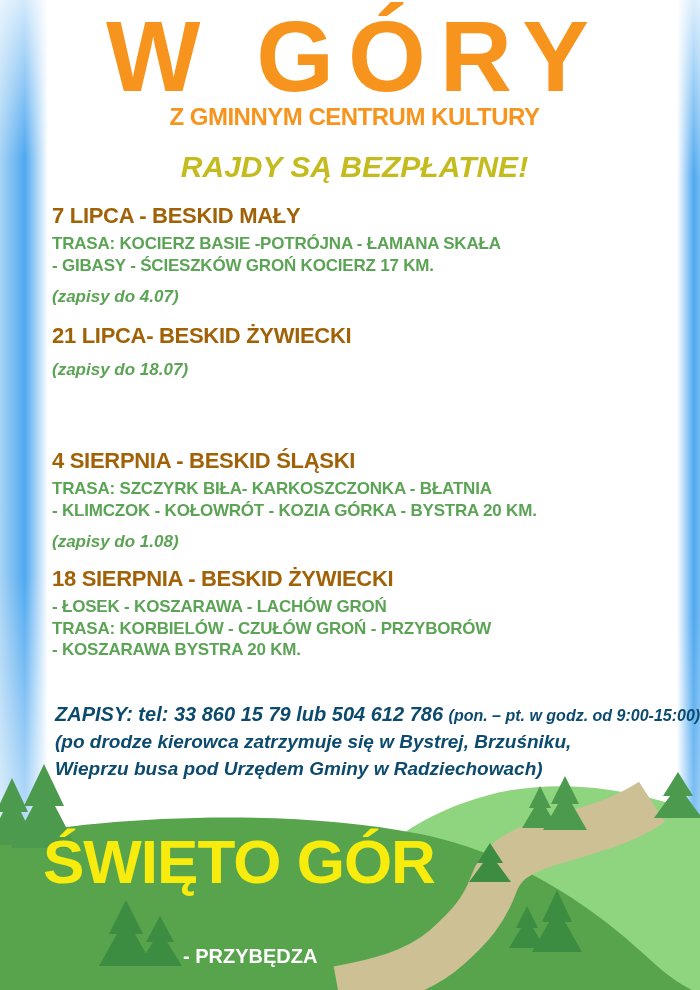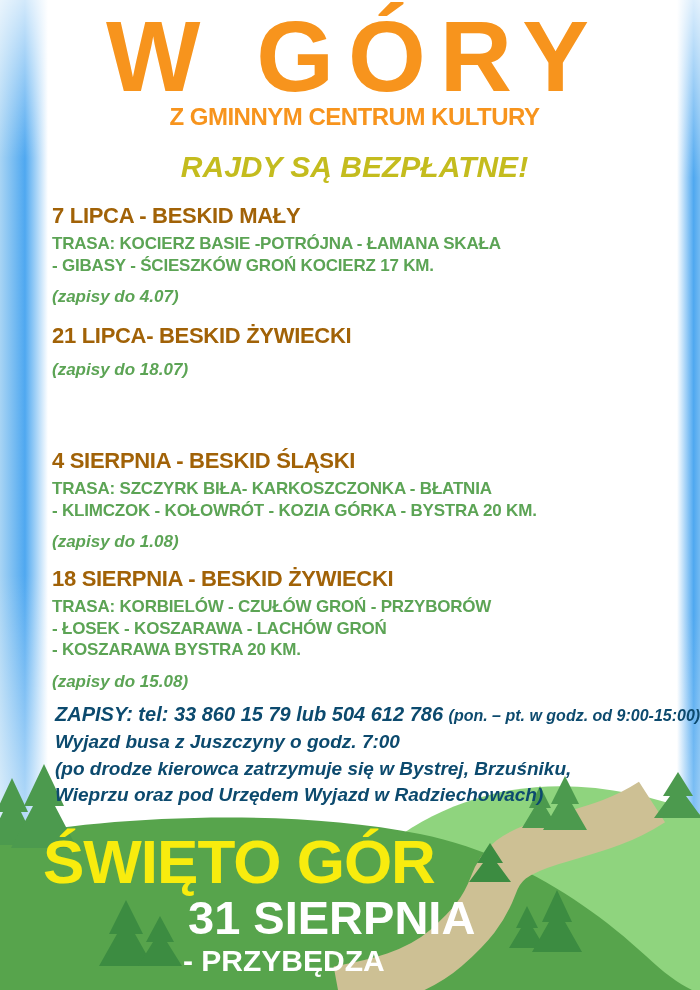--- a/index.html
+++ b/index.html
@@ -58,21 +58,21 @@
   .festival-name{
     position:absolute; left:35px; top:831px; z-index:4;
     font-size:62px; line-height:1; font-weight:bold; color:#F8EC0E; letter-spacing:-1px; white-space:nowrap;margin-left:8px;
   }
   .festival-date{
     position:absolute; left:188px; top:894px; z-index:4;
     font-size:47px; line-height:1; font-weight:bold; color:#ffffff; white-space:nowrap;
   }
   .festival-place{
     position:absolute; left:183px; top:946px; z-index:4;
-    font-size:30px; line-height:1; font-weight:bold; color:#ffffff; white-space:nowrap;
+    font-size:20px; line-height:1; font-weight:bold; color:#ffffff; white-space:nowrap;
   }
 </style>
 </head>
 <body>
 
 <div class="poster">
 
   <div class="edge edge-left"></div>
   <div class="edge edge-right"></div>
 
@@ -94,34 +94,32 @@
 
   <div class="event" style="top:448px">
     <h2 class="event-heading">4 SIERPNIA - BESKID ŚLĄSKI</h2>
     <div class="route">TRASA: SZCZYRK BIŁA- KARKOSZCZONKA - BŁATNIA</div>
     <div class="route">- KLIMCZOK - KOŁOWRÓT - KOZIA GÓRKA - BYSTRA 20 KM.</div>
     <div class="signup">(zapisy do 1.08)</div>
   </div>
 
   <div class="event" style="top:566px">
     <h2 class="event-heading">18 SIERPNIA - BESKID ŻYWIECKI</h2>
+    <div class="route">- ŁOSEK - KOSZARAWA - LACHÓW GROŃ</div>
     <div class="route">TRASA: KORBIELÓW - CZUŁÓW GROŃ - PRZYBORÓW</div>
-    <div class="route">- ŁOSEK - KOSZARAWA - LACHÓW GROŃ</div>
     <div class="route">- KOSZARAWA BYSTRA 20 KM.</div>
-    <div class="signup">(zapisy do 15.08)</div>
   </div>
 
   <div class="registration">
     <div class="reg-line1">
       <span>ZAPISY: tel: 33 860 15 79 lub 504 612 786</span>
       <span class="reg-hours">(pon. – pt. w godz. od 9:00-15:00)</span>
     </div>
-    <div class="reg-line">Wyjazd busa z Juszczyny o godz. 7:00</div>
     <div class="reg-line">(po drodze kierowca zatrzymuje się w Bystrej, Brzuśniku,</div>
-    <div class="reg-line">Wieprzu oraz pod Urzędem Wyjazd w Radziechowach)</div>
+    <div class="reg-line">Wieprzu busa pod Urzędem Gminy w Radziechowach)</div>
   </div>
 
   <svg class="scene" viewBox="0 752 700 238">
 
     <path fill="#8FD47E" d="M350,990 L350,882 C390,832 450,801 512,790 C572,780 640,790 700,814 L700,990 Z"></path>
 
     <path fill="#57A44C" d="M0,990 L0,838 C90,818 280,806 420,834 C510,852 588,902 646,956 C664,973 678,983 692,990 Z"></path>
 
     <path fill="none" stroke="#CDC094" stroke-width="48" d="M652,802 C618,824 588,830 552,841 C514,853 501,863 493,886 C484,910 471,926 446,948 C416,974 376,983 338,990"></path>
 
@@ -131,16 +129,15 @@
     <polygon fill="#3C8C41" points="160,916 174,942 167,942 182,966 138,966 153,942 146,942"></polygon>
     <polygon fill="#3C8C41" points="490,843 503,863 497,863 511,882 469,882 483,863 477,863"></polygon>
     <polygon fill="#3C8C41" points="527,906 538,928 533,928 545,948 509,948 521,928 516,928"></polygon>
     <polygon fill="#3C8C41" points="557,890 572,922 565,922 582,952 532,952 549,922 542,922"></polygon>
     <polygon fill="#4C9A4E" points="540,786 551,808 546,808 558,828 522,828 534,808 529,808"></polygon>
     <polygon fill="#4C9A4E" points="565,776 579,804 572,804 587,830 543,830 558,804 551,804"></polygon>
     <polygon fill="#4C9A4E" points="678,772 693,796 686,796 702,818 654,818 670,796 663,796"></polygon>
   </svg>
 
   <div class="festival-name">ŚWIĘTO GÓR</div>
-  <div class="festival-date">31 SIERPNIA</div>
   <div class="festival-place">- PRZYBĘDZA</div>
 
 </div>
 
 </body></html>

